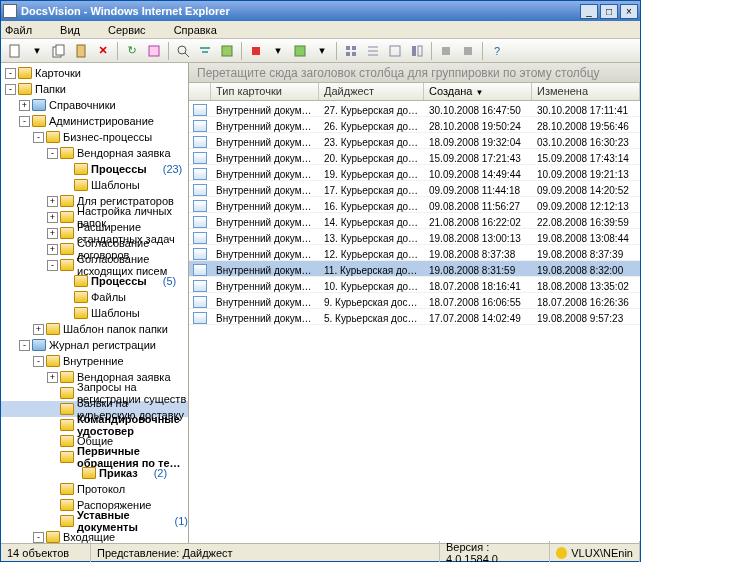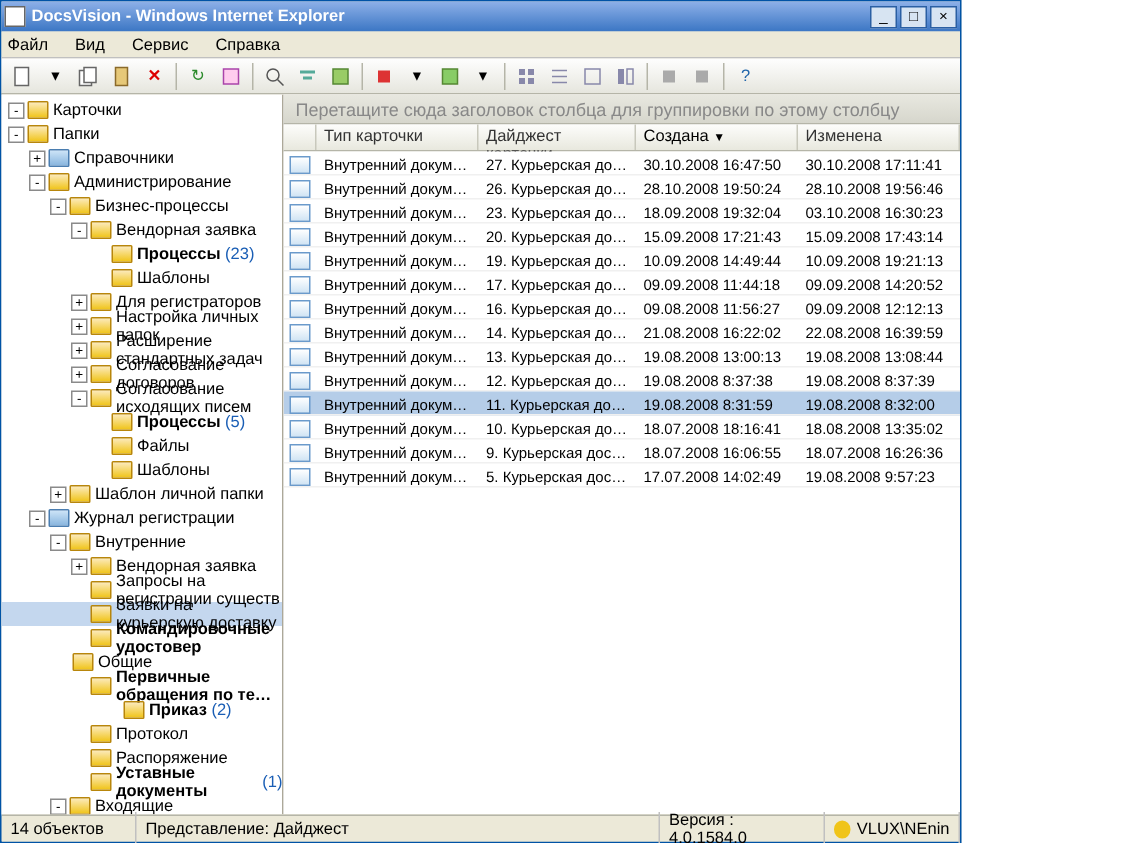--- a/index.html
+++ b/index.html
@@ -3,36 +3,36 @@
 <meta charset="utf-8">
 <style>
 *{box-sizing:border-box;margin:0;padding:0;font-family:Tahoma,Arial,sans-serif;font-size:11px;color:#000}
 body{background:#fff}
 .window{width:641px;height:562px;border:1px solid #0053a6;background:#ece9d8;display:flex;flex-direction:column;position:relative}
 .titlebar{height:20px;background:linear-gradient(#8db0e8,#3b76c4);display:flex;align-items:center;padding:0 2px;color:#fff}
 .titlebar .ico{width:14px;height:14px;background:#fff;border:1px solid #666;margin-right:4px}
 .titlebar .title{flex:1;font-weight:bold;color:#fff}
 .winbtns{display:flex;gap:2px}
 .winbtn{width:18px;height:15px;background:#d7e4f2;border:1px solid #2a5fa3;text-align:center;line-height:13px;font-size:10px;cursor:pointer}
-.menubar{height:18px;background:#ece9d8;display:flex;align-items:center;padding:0 4px;gap:18px;border-bottom:1px solid #c0c0c0}
+.menubar{height:18px;background:#ece9d8;display:flex;align-items:center;padding:0 4px;gap:28px;border-bottom:1px solid #c0c0c0}
 .menubar span{cursor:pointer}
 .toolbar{height:24px;background:linear-gradient(#fefefe,#e6e6de);border-bottom:1px solid #b5b5a8;display:flex;align-items:center;padding:0 4px;gap:2px}
 .tbtn{width:20px;height:20px;display:flex;align-items:center;justify-content:center;cursor:pointer;border:1px solid transparent}
 .tsep{width:1px;height:18px;background:#b5b5a8;margin:0 2px}
 .body{flex:1;display:flex;background:#fff;overflow:hidden}
 .tree{width:188px;border-right:1px solid #aca899;background:#fff;overflow:auto;padding:2px 0}
 .node{display:flex;align-items:center;height:16px;cursor:pointer}
 .toggle{width:11px;height:11px;border:1px solid #8a8a8a;background:#fff;text-align:center;line-height:8px;font-size:9px;margin-right:2px;flex-shrink:0}
 .toggle.none{border:none;background:none}
 .foldico{width:14px;height:12px;margin-right:3px;flex-shrink:0}
 .foldico.y{background:linear-gradient(#fceabb,#f0c419);border:1px solid #b8860b;border-radius:1px}
 .foldico.b{background:linear-gradient(#cde4f7,#88b5de);border:1px solid #4a7db0;border-radius:1px}
 .lbl{overflow:hidden;text-overflow:ellipsis}
 .lbl.bold{font-weight:bold}
-.cnt{color:#1a5eb5;margin-left:3px}
+.cnt{color:#1a5eb5;margin-left:16px}
 .sel{background:#c4d7ee}
 .main{flex:1;display:flex;flex-direction:column;overflow:hidden}
 .grouphdr{height:20px;background:linear-gradient(#e8e8e0,#d6d6cc);border-bottom:1px solid #b5b5a8;color:#888;font-size:12px;padding:3px 8px}
 .gridhdr{height:18px;background:linear-gradient(#fdfdfb,#e8e8de);border-bottom:1px solid #b5b5a8;display:flex}
 .gridhdr .col{border-right:1px solid #c8c8bc;padding:2px 5px;color:#333;cursor:pointer}
 .col.c0{width:22px}
 .col.c1{width:108px}
 .col.c2{flex:1}
 .col.c3{width:108px}
 .col.c4{width:108px}
@@ -248,21 +248,21 @@
           <span class="lbl">Файлы</span>
         </div>
         <div class="node" style="padding-left: 60px;">
           <span class="toggle none"> </span>
           <span class="foldico y"></span>
           <span class="lbl">Шаблоны</span>
         </div>
         <div class="node" style="padding-left: 32px;">
           <span class="toggle">+</span>
           <span class="foldico y"></span>
-          <span class="lbl">Шаблон личной папки</span>
+          <span class="lbl">Шаблон папок папки</span>
         </div>
         <div class="node" style="padding-left: 18px;">
           <span class="toggle">-</span>
           <span class="foldico b"></span>
           <span class="lbl">Журнал регистрации</span>
         </div>
         <div class="node" style="padding-left: 32px;">
           <span class="toggle">-</span>
           <span class="foldico y"></span>
           <span class="lbl">Внутренние</span>
@@ -280,21 +280,21 @@
         <div class="node sel" style="padding-left: 46px;">
           <span class="toggle none"> </span>
           <span class="foldico y"></span>
           <span class="lbl">Заявки на курьерскую доставку</span>
         </div>
         <div class="node" style="padding-left: 46px;">
           <span class="toggle none"> </span>
           <span class="foldico y"></span>
           <span class="lbl bold">Командировочные удостовер</span>
         </div>
-        <div class="node" style="padding-left: 34px; text-align: center;">
+        <div class="node" style="padding-left: 46px; text-align: center;">
           <span class="toggle none"> </span>
           <span class="foldico y"></span>
           <span class="lbl">Общие</span>
         </div>
         <div class="node" style="padding-left: 46px;">
           <span class="toggle none"> </span>
           <span class="foldico y"></span>
           <span class="lbl bold">Первичные обращения по те…</span>
         </div>
         <div class="node" style="padding-left: 68px;">

